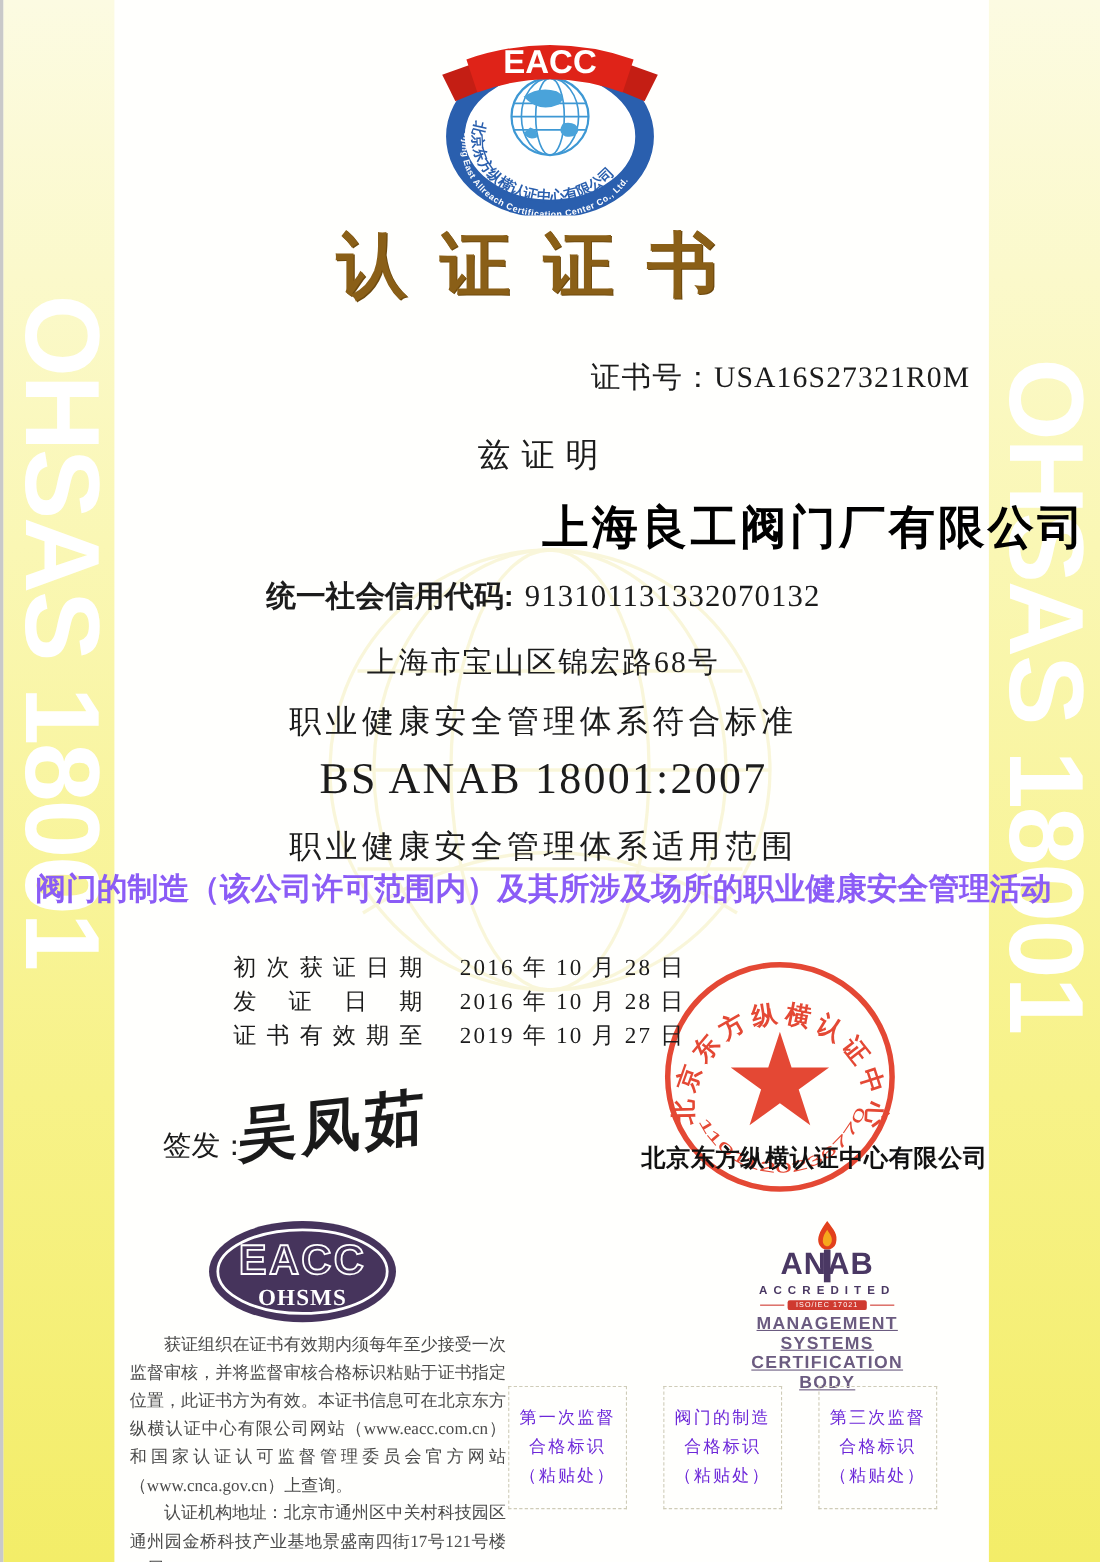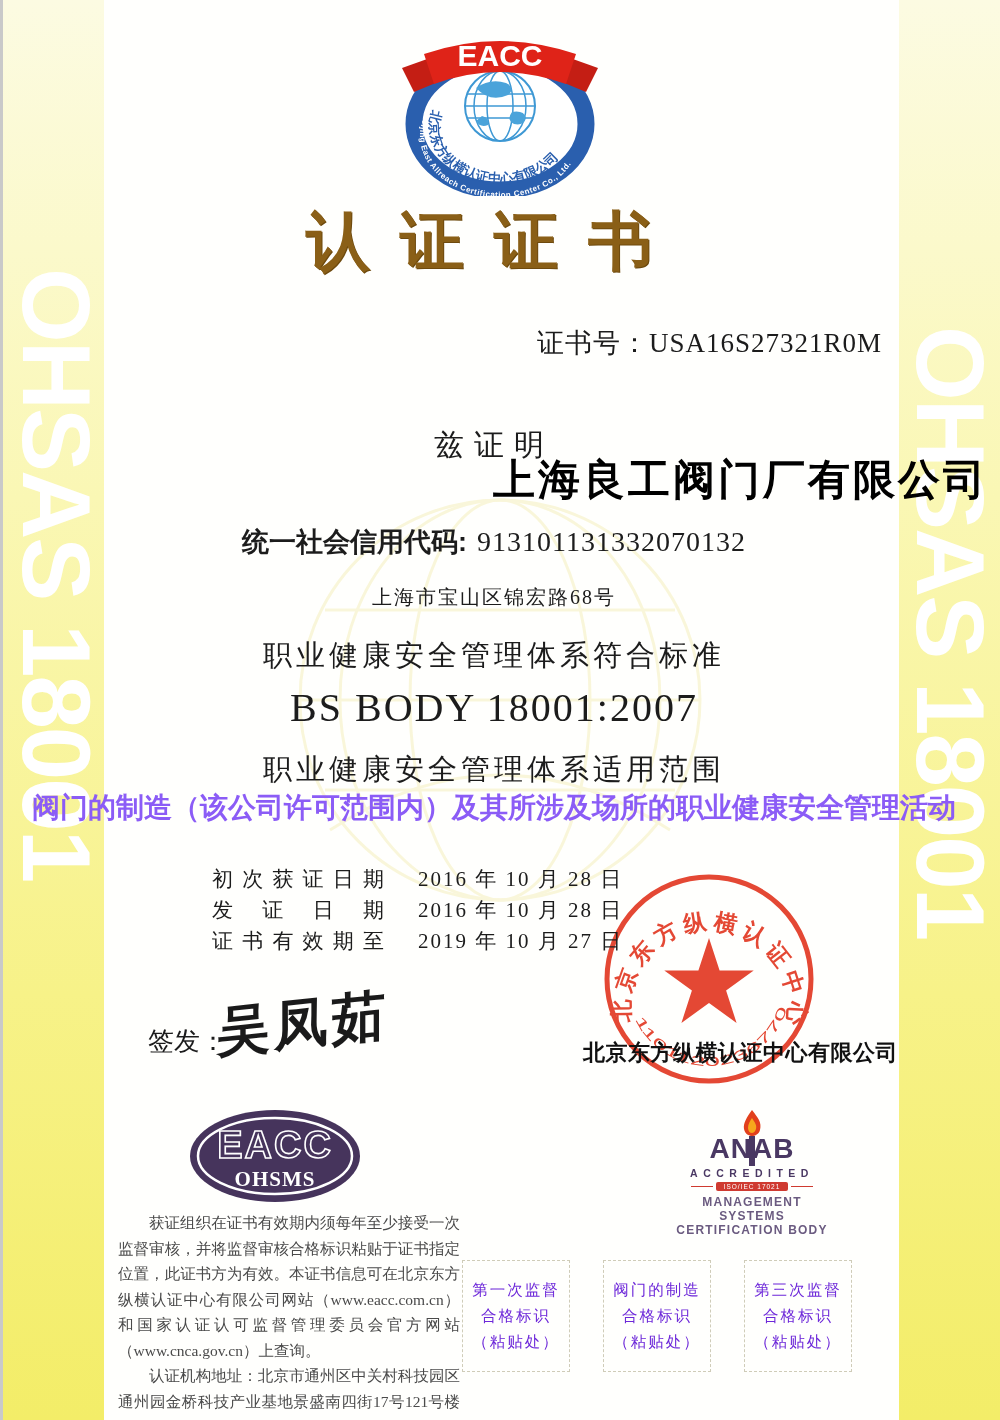--- a/index.html
+++ b/index.html
@@ -20,27 +20,27 @@
   .watermark{position:absolute;left:270px;top:470px;z-index:0;opacity:.5;}
   
   .row{position:absolute;left:0;width:988px;text-align:center;z-index:2;white-space:nowrap;}
   
   .top-logo{position:absolute;left:394px;top:28px;z-index:2;}
   
   .cert-title{top:198px;font-family:"Liberation Sans","DejaVu Sans",sans-serif;
         font-weight:bold;font-size:64px;letter-spacing:30px;color:#8a5f17;
         text-shadow:1px 1px 0 #6e4a0e;}
   .cert-no{position:absolute;left:537px;top:325px;font-size:27px;z-index:2;letter-spacing:1px;}
-  .certify{top:425px;font-size:30px;letter-spacing:10px;}
+  .certify{top:394px;font-size:30px;letter-spacing:10px;}
   .company{top:452px;font-family:"Liberation Sans","DejaVu Sans",sans-serif;
         font-weight:900;font-size:42px;letter-spacing:3px;color:#000;text-align:right;}
   .credit{top:524px;font-size:27px;}
   .credit .lbl{font-family:"Liberation Sans","DejaVu Sans",sans-serif;font-weight:bold;}
   .credit .val{font-size:28px;margin-left:10px;letter-spacing:1px;}
-  .addr{top:584px;font-size:20px;letter-spacing:2px;}
+  .addr{top:584px;font-size:27px;letter-spacing:2px;}
   .std-head{top:636px;font-size:29px;letter-spacing:4px;}
   .standard{top:684px;font-size:40px;letter-spacing:2px;}
   .scope-head{top:750px;font-size:29px;letter-spacing:4px;}
   .scope{top:789px;font-family:"Liberation Sans","DejaVu Sans",sans-serif;
         font-weight:bold;font-size:28px;letter-spacing:0px;color:#8b5cf6;}
   
   .dates{position:absolute;left:172px;top:864px;z-index:2;font-size:21px;margin-left:40px;}
   .date-row{height:31px;line-height:31px;white-space:nowrap;}
   .date-row .dl{display:inline-block;width:172px;text-align:justify;text-align-last:justify;}
   .date-row .dv{margin-left:34px;letter-spacing:2px;}
@@ -57,21 +57,21 @@
   
   .anab{position:absolute;left:668px;top:1108px;width:168px;text-align:center;z-index:2;
         font-family:"Liberation Sans","DejaVu Sans",sans-serif;color:#4a3863;}
   .anab .flame{position:relative;height:40px;}
   .anab .name{font-size:28px;font-weight:900;line-height:30px;letter-spacing:1px;margin-top:-14px;position:relative;}
   .anab .accr{font-size:10.5px;letter-spacing:5.5px;margin-top:3px;font-weight:bold;}
   .anab .pillrow{display:flex;align-items:center;justify-content:center;margin-top:3px;}
   .anab .pillrow .dash{flex:0 0 22px;height:1.5px;background:#cf3a30;}
   .anab .pill{background:#cf3a30;color:#fff;font-size:6.5px;line-height:9px;
         padding:0 8px;border-radius:2px;margin:0 3px;letter-spacing:1px;}
-  .anab .ms{font-size:12px;letter-spacing:1.2px;color:#6b5b80;margin-top:4px;font-weight:bold;}
+  .anab .ms{font-size:16px;letter-spacing:1.2px;color:#6b5b80;margin-top:4px;font-weight:bold;text-decoration:underline;}
   
   .footnotes{position:absolute;left:118px;top:1210px;width:342px;z-index:2;
         font-size:15.5px;line-height:25.5px;color:#4a4a4a;text-align:justify;}
   .footnotes p{margin:0;text-indent:2em;}
   
   .boxes{position:absolute;left:462px;top:1260px;display:flex;gap:33px;z-index:2;}
   .sbox{width:106px;height:110px;border:1.5px dashed #cfccb8;display:flex;flex-direction:column;
         align-items:center;justify-content:center;color:#6d28d9;font-size:15.5px;
         line-height:26px;text-align:center;letter-spacing:2px;}
   svg text{font-family:"Liberation Sans","DejaVu Sans",sans-serif;}
@@ -144,21 +144,21 @@
 
   <div class="cert-no"><span>证书号：</span><span>USA16S27321R0M</span></div>
 
   <div class="row certify">兹证明</div>
   <div class="row company">上海良工阀门厂有限公司</div>
 
   <div class="row credit"><span class="lbl">统一社会信用代码:</span><span class="val">913101131332070132</span></div>
 
   <div class="row addr">上海市宝山区锦宏路68号</div>
   <div class="row std-head">职业健康安全管理体系符合标准</div>
-  <div class="row standard">BS BODY 18001:2007</div>
+  <div class="row standard">BS ANAB 18001:2007</div>
   <div class="row scope-head">职业健康安全管理体系适用范围</div>
   <div class="row scope">阀门的制造（该公司许可范围内）及其所涉及场所的职业健康安全管理活动</div>
 
   <div class="dates">
     <div class="date-row"><span class="dl">初次获证日期</span><span class="dv">2016 年 10 月 28 日</span></div>
     <div class="date-row"><span class="dl">发 证 日 期</span><span class="dv">2016 年 10 月 28 日</span></div>
     <div class="date-row"><span class="dl">证书有效期至</span><span class="dv">2019 年 10 月 27 日</span></div>
   </div>
 
   <div class="sign-label">签发：</div>

